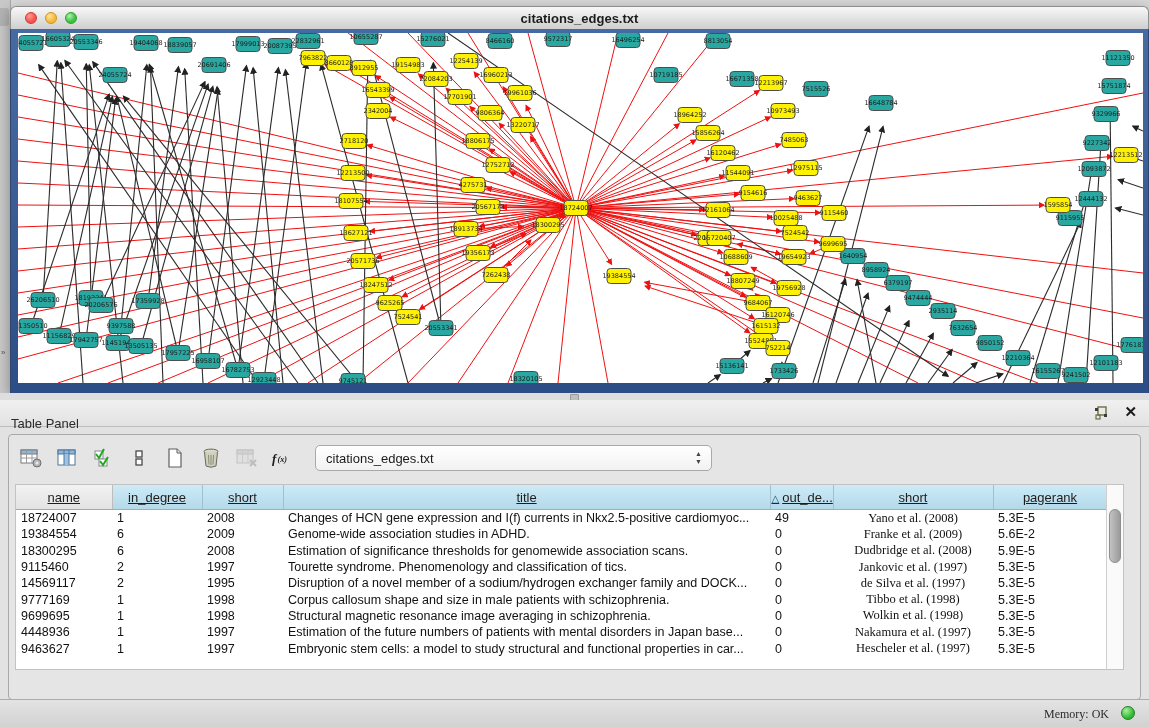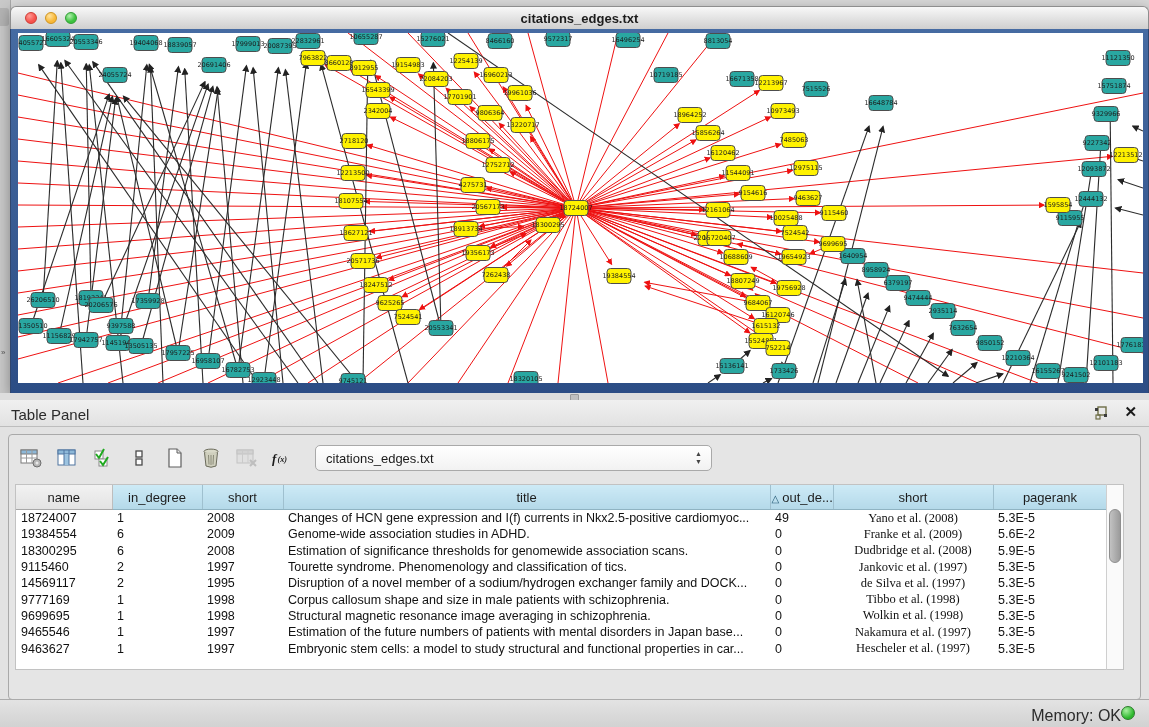--- a/index.html
+++ b/index.html
@@ -23,57 +23,57 @@
   .net-frame{position:absolute;left:0;right:0;top:23px;bottom:0;background:linear-gradient(#466ba2,#2c4d85);
              border-left:1px solid #30466e;border-right:1px solid #30466e;padding:4px 7px 10px 7px;box-sizing:border-box;}
   .net-canvas{width:1125px;height:350px;background:#ffffff;display:block;}
   .net-canvas text{font-family:"DejaVu Sans",sans-serif;}
   
   .divider{position:absolute;left:0;top:393px;width:1149px;height:7px;background:#dedede;}
   .divider-handle{position:absolute;left:570px;top:1px;width:7px;height:5px;background:#bfbfbf;border:1px solid #9a9a9a;border-radius:1px;}
   
   .table-panel{position:absolute;left:0;top:400px;width:1149px;height:327px;background:#e2e2e2;}
   .tp-header{height:26px;background:linear-gradient(#f0f0f0,#e2e2e2);border-bottom:1px solid #bdbdbd;position:relative;}
-  .tp-title{position:absolute;left:11px;top:6px;font-size:15px;color:#2b2b2b;}
+  .tp-title{position:absolute;left:11px;top:16px;font-size:13px;color:#2b2b2b;}
   .tp-float{position:absolute;right:40px;top:5px;width:16px;height:16px;cursor:pointer;}
   .tp-close{position:absolute;right:12px;top:3px;font-size:15px;font-weight:bold;color:#1a1a1a;cursor:pointer;}
   .tp-inner{position:absolute;left:8px;right:8px;top:34px;bottom:27px;background:#e5e5e5;
             border:1px solid #a9a9a9;border-radius:4px;}
   
   .toolbar{position:absolute;left:10px;top:7px;height:32px;display:flex;align-items:center;gap:12px;}
   .tbtn{width:24px;height:24px;display:flex;align-items:center;justify-content:center;cursor:pointer;}
   .tbtn.disabled{opacity:.45;}
   .combo{width:395px;height:24px;margin-left:8px;background:linear-gradient(#ffffff,#f2f2f2);border:1px solid #a9a9a9;
          border-radius:5px;position:relative;display:flex;align-items:center;cursor:pointer;}
   .combo-text{font-size:13px;color:#1a1a1a;padding-left:10px;}
   .combo-arrows{position:absolute;right:9px;top:4px;font-size:7px;line-height:8px;color:#444;text-align:center;}
   
   .table-wrap{position:absolute;left:6px;top:49px;right:32px;bottom:29px;background:#ffffff;border:1px solid #c2c2c2;overflow:hidden;}
   table.data{border-collapse:collapse;table-layout:fixed;width:1091px;font-size:12.5px;color:#111;}
   table.data th{height:22px;font-weight:normal;font-size:13px;color:#1d1d1d;
                 background:linear-gradient(#cdeaf6,#b4d9e9);border-right:1px solid #9fc0cf;border-bottom:1px solid #8fb3c2;
-                overflow:hidden;white-space:nowrap;}
+                overflow:hidden;white-space:nowrap;text-decoration:underline;}
   table.data th.plain{background:linear-gradient(#f2f2f2,#e3e3e3);border-right:1px solid #bdbdbd;border-bottom:1px solid #a8a8a8;}
   table.data td{height:16.3px;padding:0 0 0 5px;white-space:nowrap;overflow:hidden;text-overflow:clip;}
   table.data td.center{text-align:center;padding:0;font-family:Liberation Serif, serif;}
   .sort-tri{font-size:10px;color:#245a75;margin-right:3px;}
   
   .vscroll{position:absolute;right:16px;top:49px;bottom:29px;width:16px;background:#fafafa;border:1px solid #c2c2c2;border-left:1px solid #cfcfcf;}
   .vthumb{position:absolute;left:2px;top:24px;width:10px;height:52px;border-radius:6px;
           background:linear-gradient(90deg,#c2c2c2,#9b9b9b);border:1px solid #8e8e8e;}
   
   .tabbar{position:absolute;left:0;right:0;bottom:3px;height:24px;display:flex;justify-content:center;align-items:center;}
   .seg{display:inline-flex;border:1px solid #8f8f8f;border-radius:4px;overflow:hidden;background:#fff;box-shadow:0 1px 0 rgba(255,255,255,.6);}
   .seg-item{padding:3px 13px;font-size:13px;color:#1d1d1d;background:linear-gradient(#ffffff,#ebebeb);border-right:1px solid #9a9a9a;cursor:pointer;}
   .seg-item:last-child{border-right:none;}
   .seg-item.selected{background:linear-gradient(#8b8b8b,#6c6c6c);color:#f1f1f1;}
   
   .statusbar{position:absolute;left:0;bottom:0;width:1149px;height:27px;background:linear-gradient(#e3e3e3,#d2d2d2);
              border-top:1px solid #ababab;}
-  .mem{position:absolute;right:28px;top:7px;font-size:16px;color:#2b2b2b;}
+  .mem{position:absolute;right:40px;top:7px;font-size:12px;color:#2b2b2b;font-family:Liberation Serif, serif;}
   .mem-dot{position:absolute;right:14px;top:6px;width:14px;height:14px;border-radius:50%;
            background:radial-gradient(circle at 35% 30%,#a8f0a0,#2eb82e 65%);border:1px solid #2a7a2a;box-sizing:border-box;}
 </style>
 </head>
 <body>
 
 <div class="gutter">
   <div class="gutter-tab"></div>
   <div class="gutter-mark">»</div>
 </div>
@@ -904,21 +904,21 @@
             <tr>
               <td>9699695</td>
               <td>1</td>
               <td>1998</td>
               <td>Structural magnetic resonance image averaging in schizophrenia.</td>
               <td>0</td>
               <td class="center">Wolkin et al. (1998)</td>
               <td>5.3E-5</td>
             </tr>
             <tr>
-              <td>9465546</td>
+              <td>4448936</td>
               <td>1</td>
               <td>1997</td>
               <td>Estimation of the future numbers of patients with mental disorders in Japan base...</td>
               <td>0</td>
               <td class="center">Nakamura et al. (1997)</td>
               <td>5.3E-5</td>
             </tr>
             <tr>
               <td>9463627</td>
               <td>1</td>

